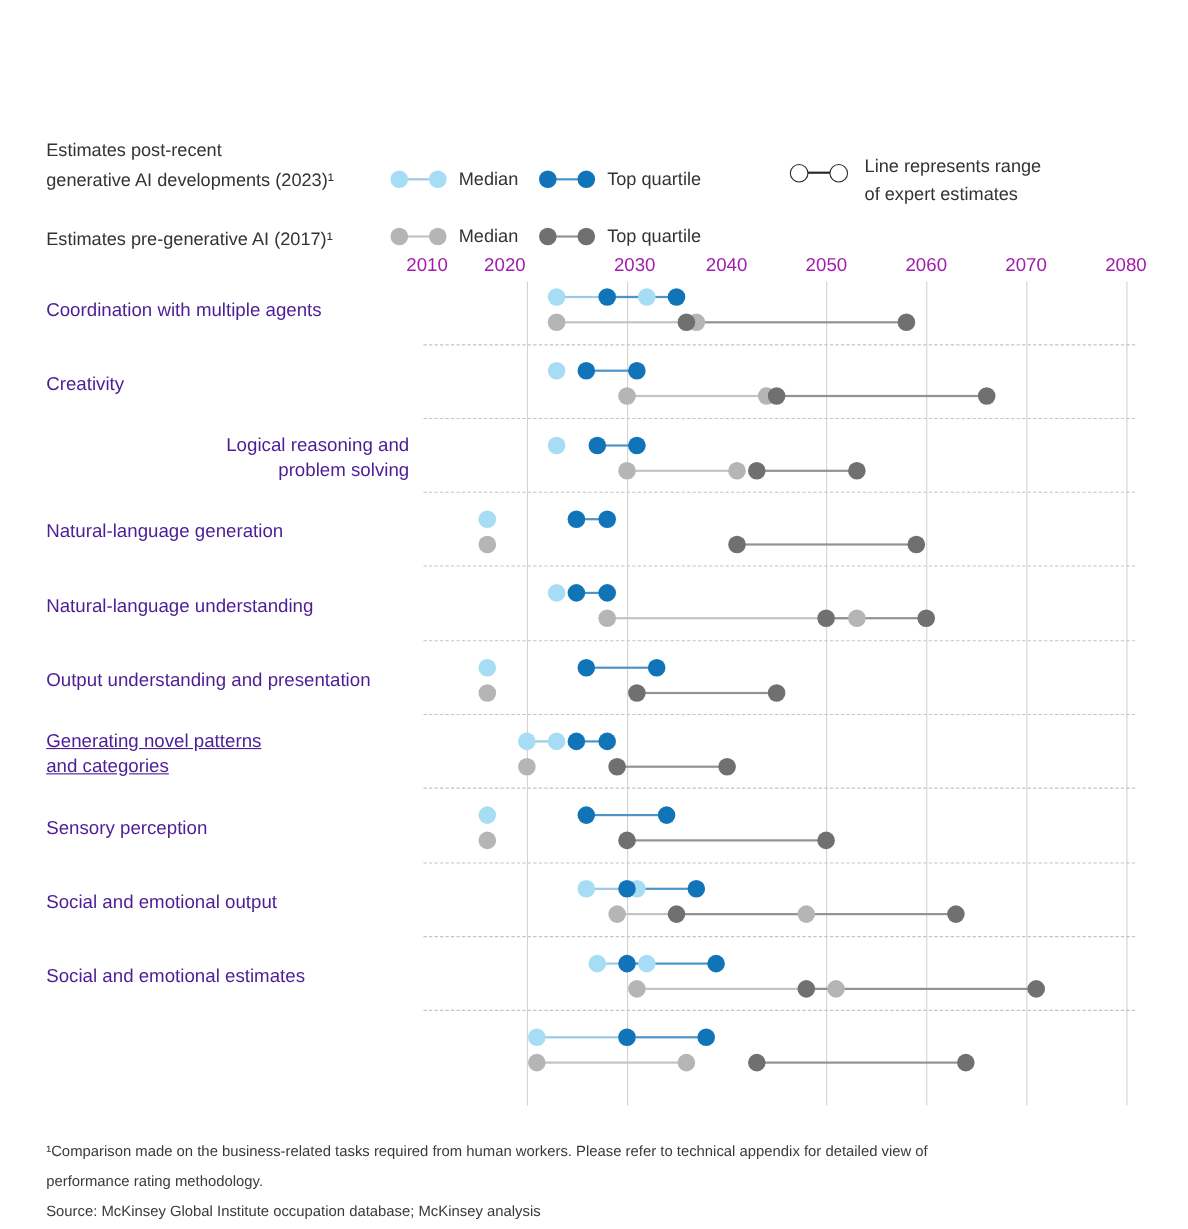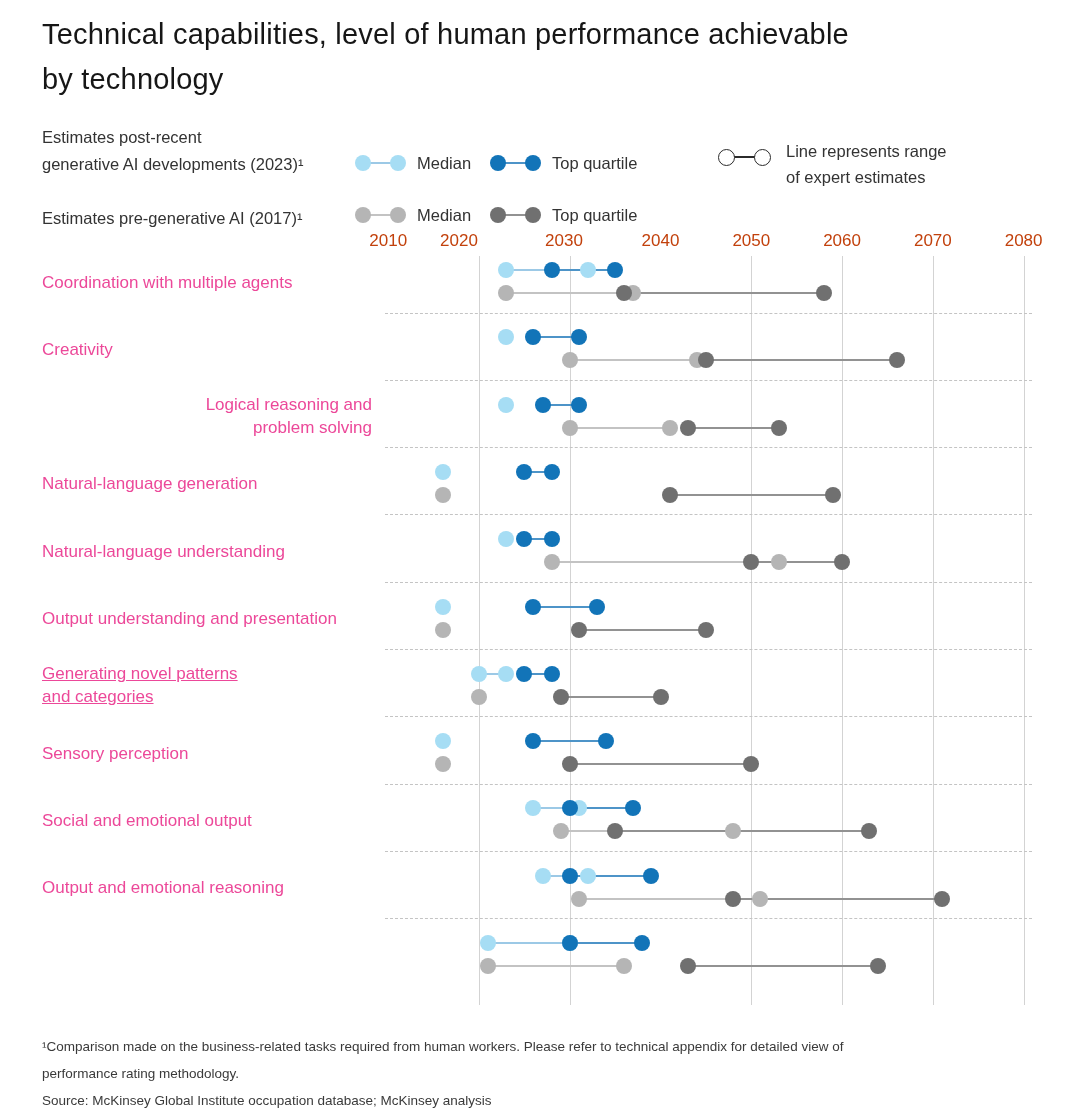--- a/index.html
+++ b/index.html
@@ -8,36 +8,34 @@
   .abs{position:absolute;}
   #title{left:42px;top:12px;width:990px;font-size:29px;line-height:45px;font-weight:500;
          color:#161616;white-space:pre-line;letter-spacing:0.2px;}
   .legend-label{font-size:16.5px;line-height:27px;color:#333;white-space:pre-line;}
   .legend-text{font-size:16.5px;color:#333;}
   .swatch-dot{position:absolute;width:16px;height:16px;border-radius:50%;}
   .swatch-line{position:absolute;height:2px;}
   .range-circle{position:absolute;width:15px;height:15px;border-radius:50%;
                 border:1.6px solid #2b2b2b;background:#fff;}
   .range-line{position:absolute;height:1.6px;background:#2b2b2b;}
-  .tick-label{position:absolute;width:60px;text-align:center;font-size:17px;color:#c2410c;}
+  .tick-label{position:absolute;width:60px;text-align:center;font-size:17px;color:#a21caf;}
   .grid-line{position:absolute;width:1px;background:#d3d3d3;}
   .row-label{position:absolute;left:42px;width:330px;font-size:17px;line-height:23px;
-             color:#ec4899;white-space:pre-line;transform:translateY(-50%);}
+             color:#4c1d95;white-space:pre-line;transform:translateY(-50%);}
   .row-sep{position:absolute;border-top:1px dashed #c4c4c4;height:0;}
   .dot{position:absolute;width:16px;height:16px;border-radius:50%;}
   .hline{position:absolute;height:2px;}
   #footnote,#source{left:42px;font-size:13.5px;line-height:27px;color:#3a3a3a;white-space:pre-line;width:1010px;}
 </style>
 </head>
 <body>
 
 <div id="page">
 
-  <div id="title" class="abs">Technical capabilities, level of human performance achievable
-by technology</div>
 
   <div class="abs legend-label" style="left:42px;top:124px;">Estimates post-recent
 generative AI developments (2023)¹</div>
 
   <div class="swatch-line" style="left: 363px; top: 162px; width: 35px; background: rgb(156, 201, 230);"></div>
   <div class="swatch-dot" style="left: 355px; top: 155px; background: rgb(166, 221, 244);"></div>
   <div class="swatch-dot" style="left: 390px; top: 155px; background: rgb(166, 221, 244);"></div>
   <div class="abs legend-text" style="left:417px;top:154px;">Median</div>
 
   <div class="swatch-line" style="left: 498px; top: 162px; width: 35px; background: rgb(77, 148, 200);"></div>
@@ -65,21 +63,21 @@
 
   <div id="plot" class="abs" style="left:0;top:0;width:1080px;height:1117px;">
       <div class="grid-line" style="left: 479px; top: 256px; height: 749px;"></div>
       <div class="grid-line" style="left: 569.77px; top: 256px; height: 749px;"></div>
       <div class="grid-line" style="left: 751.31px; top: 256px; height: 749px;"></div>
       <div class="grid-line" style="left: 842.08px; top: 256px; height: 749px;"></div>
       <div class="grid-line" style="left: 932.85px; top: 256px; height: 749px;"></div>
       <div class="grid-line" style="left: 1023.62px; top: 256px; height: 749px;"></div>
       <div class="tick-label" style="left: 358.23px; top: 231px;">2010</div>
       <div class="tick-label" style="left: 429px; top: 231px;">2020</div>
-      <div class="tick-label" style="left: 534px; top: 231px;">2030</div>
+      <div class="tick-label" style="left: 547px; top: 231px;">2030</div>
       <div class="tick-label" style="left: 630.54px; top: 231px;">2040</div>
       <div class="tick-label" style="left: 721.31px; top: 231px;">2050</div>
       <div class="tick-label" style="left: 812.08px; top: 231px;">2060</div>
       <div class="tick-label" style="left: 902.85px; top: 231px;">2070</div>
       <div class="tick-label" style="left: 993.62px; top: 231px;">2080</div>
       <div class="row-label" style="top: 281.5px;">Coordination with multiple agents</div>
       <div class="row-sep" style="left: 385px; top: 312.5px; width: 647px;"></div>
       <div class="hline" style="left: 506.231px; top: 269px; width: 81.693px; background: rgb(156, 201, 230);"></div>
       <div class="hline" style="left: 551.616px; top: 269px; width: 63.539px; background: rgb(77, 148, 200);"></div>
       <div class="dot" style="left: 498.231px; top: 262px; background: rgb(166, 221, 244);"></div>
@@ -179,21 +177,21 @@
       <div class="dot" style="left: 525.462px; top: 800.4px; background: rgb(166, 221, 244);"></div>
       <div class="dot" style="left: 570.847px; top: 800.4px; background: rgb(166, 221, 244);"></div>
       <div class="dot" style="left: 561.77px; top: 800.4px; background: rgb(18, 116, 184);"></div>
       <div class="dot" style="left: 625.309px; top: 800.4px; background: rgb(18, 116, 184);"></div>
       <div class="hline" style="left: 560.693px; top: 830.4px; width: 172.463px; background: rgb(195, 195, 195);"></div>
       <div class="hline" style="left: 615.155px; top: 830.4px; width: 254.156px; background: rgb(146, 146, 146);"></div>
       <div class="dot" style="left: 552.693px; top: 823.4px; background: rgb(181, 181, 181);"></div>
       <div class="dot" style="left: 725.156px; top: 823.4px; background: rgb(181, 181, 181);"></div>
       <div class="dot" style="left: 607.155px; top: 823.4px; background: rgb(112, 112, 112);"></div>
       <div class="dot" style="left: 861.311px; top: 823.4px; background: rgb(112, 112, 112);"></div>
-      <div class="row-label" style="top: 887.2px;">Output and emotional reasoning</div>
+      <div class="row-label" style="top: 887.2px;">Social and emotional estimates</div>
       <div class="row-sep" style="left: 385px; top: 918.2px; width: 647px;"></div>
       <div class="hline" style="left: 542.539px; top: 874.7px; width: 45.385px; background: rgb(156, 201, 230);"></div>
       <div class="hline" style="left: 569.77px; top: 874.7px; width: 81.693px; background: rgb(77, 148, 200);"></div>
       <div class="dot" style="left: 534.539px; top: 867.7px; background: rgb(166, 221, 244);"></div>
       <div class="dot" style="left: 579.924px; top: 867.7px; background: rgb(166, 221, 244);"></div>
       <div class="dot" style="left: 561.77px; top: 867.7px; background: rgb(18, 116, 184);"></div>
       <div class="dot" style="left: 643.463px; top: 867.7px; background: rgb(18, 116, 184);"></div>
       <div class="hline" style="left: 578.847px; top: 897.7px; width: 181.54px; background: rgb(195, 195, 195);"></div>
       <div class="hline" style="left: 733.156px; top: 897.7px; width: 208.771px; background: rgb(146, 146, 146);"></div>
       <div class="dot" style="left: 570.847px; top: 890.7px; background: rgb(181, 181, 181);"></div>

